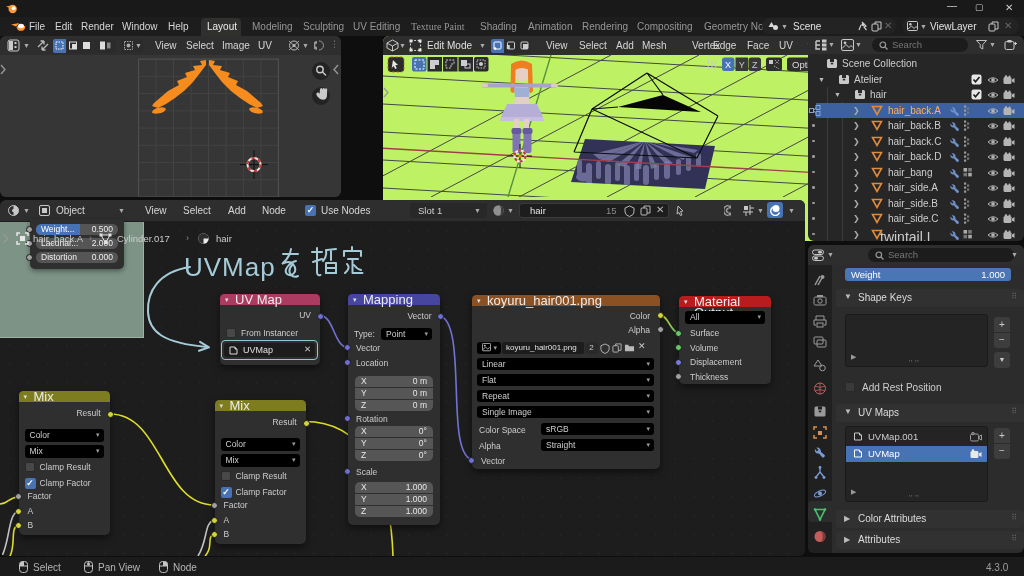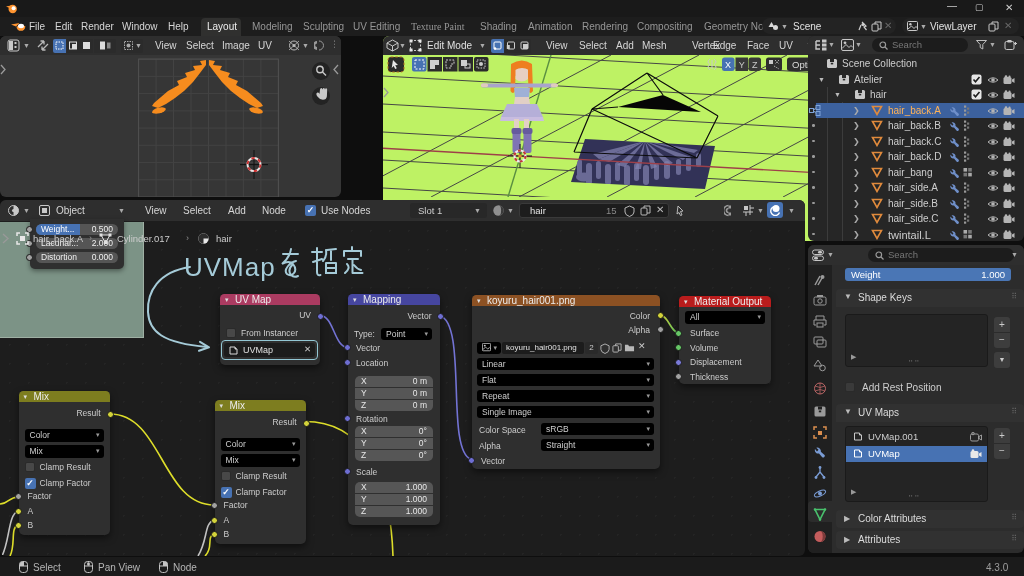--- a/index.html
+++ b/index.html
@@ -463,21 +463,21 @@
       </svg>
  <span class="abs" style="left:117px;top:33px;font-size:9.5px;color:#cdcdcd;">Cylinder.017</span>
  <span class="abs" style="left:186px;top:33px;font-size:9px;color:#8f8f8f;">›</span>
  <svg class="abs" style="left:197px;top:32px" width="13" height="13" viewBox="0 0 13 13">
         <circle cx="6.5" cy="6.5" r="5.2" fill="#e8e8e8"></circle>
         <path d="M6.5 1.3 a5.2 5.2 0 0 0 0 10.4 z M6.5 1.3 a5.2 5.2 0 0 1 5.2 5.2 h-5.2z" fill="#2c2c2c"></path>
       </svg>
  <span class="abs" style="left:216px;top:33px;font-size:9.5px;color:#cdcdcd;">hair</span>
 <style>
 .node{position:absolute;background:#2f2f2f;border-radius:5px;box-shadow:0 3px 7px rgba(0,0,0,.5);}
-.nh{position:absolute;left:0;top:0;right:0;height:11px;border-radius:4.5px 4.5px 0 0;color:#ececec;font-size:10px;line-height:11px;padding-left:15px;}
+.nh{position:absolute;left:0;top:0;right:0;height:11px;border-radius:4.5px 4.5px 0 0;color:#ececec;font-size:13px;line-height:11px;padding-left:15px;}
 .nh:before{content:"▾";position:absolute;left:5px;top:0;font-size:7px;color:#ddd;}
 .olab{position:absolute;color:#cdcdcd;font-size:8.5px;}
 </style>
 <svg class="abs" style="left:0;top:0" width="805" height="356" viewBox="0 0 805 356" fill="none">
  <defs>
           <linearGradient id="yg" x1="0" y1="0" x2="1" y2="1">
             <stop offset="0" stop-color="#cfcf3a"></stop>
             <stop offset="1" stop-color="#5fc55f"></stop>
           </linearGradient>
         </defs>
@@ -955,21 +955,21 @@
         <rect x="0.5" y="2" width="8" height="7" rx="1.5" fill="#b5b5b5"></rect>
         <path d="M9 4.5 L11.5 3 V8 L9 6.5z" fill="#b5b5b5"></path>
         <circle cx="3" cy="1.5" r="1.3" fill="#b5b5b5"></circle>
         <circle cx="6.5" cy="1.5" r="1.1" fill="#b5b5b5"></circle>
       </svg>
 <div class="abs" style="left:4px;top:196.5px;width:2.5px;height:2.5px;border-radius:50%;background:#9a9a9a;"></div>
       <span class="abs" style="left:45px;top:193.5px;font-size:8px;color:#aaa;">❯</span>
       <svg class="abs" style="left:63px;top:192.5px" width="12" height="11" viewBox="0 0 12 11">
         <path d="M1.5 1.5 H10.5 L6 9.5 Z" fill="none" stroke="#e08a3c" stroke-width="1.6"></path>
       </svg>
-      <span class="abs" style="left:80px;top:192.5px;font-size:11px;color:#cdcdcd;">twintail.L</span>
+      <span class="abs" style="left:72px;top:192.5px;font-size:14px;color:#cdcdcd;">twintail.L</span>
       <svg class="abs" style="left:141px;top:193.5px" width="11" height="11" viewBox="0 0 11 11">
         <path d="M1.5 2.5 a3 3 0 0 0 3.5 4 l2.5 3 a1.4 1.4 0 0 0 2-2 l-3-2.5 a3 3 0 0 0-4-3.5 l2 1.8 -1.2 1.5z" fill="#6f8fc9"></path>
       </svg>
       <svg class="abs" style="left:155px;top:192.5px" width="10" height="11" viewBox="0 0 10 11">
         <rect x="0.5" y="1" width="3.6" height="3.6" fill="#aaa"></rect>
         <rect x="5.2" y="1" width="3.6" height="3.6" fill="#777"></rect>
         <rect x="0.5" y="5.8" width="3.6" height="3.6" fill="#777"></rect>
         <rect x="5.2" y="5.8" width="3.6" height="3.6" fill="#aaa"></rect>
       </svg>
       <svg class="abs" style="left:179px;top:193.5px" width="12" height="10" viewBox="0 0 12 10">

